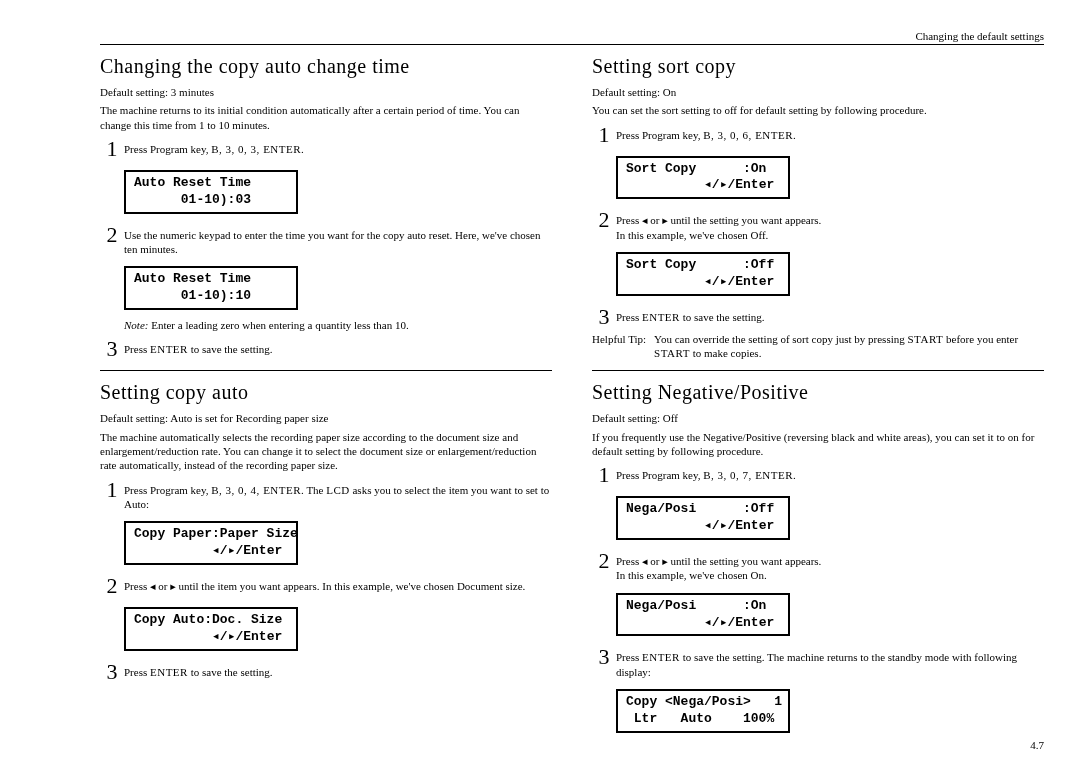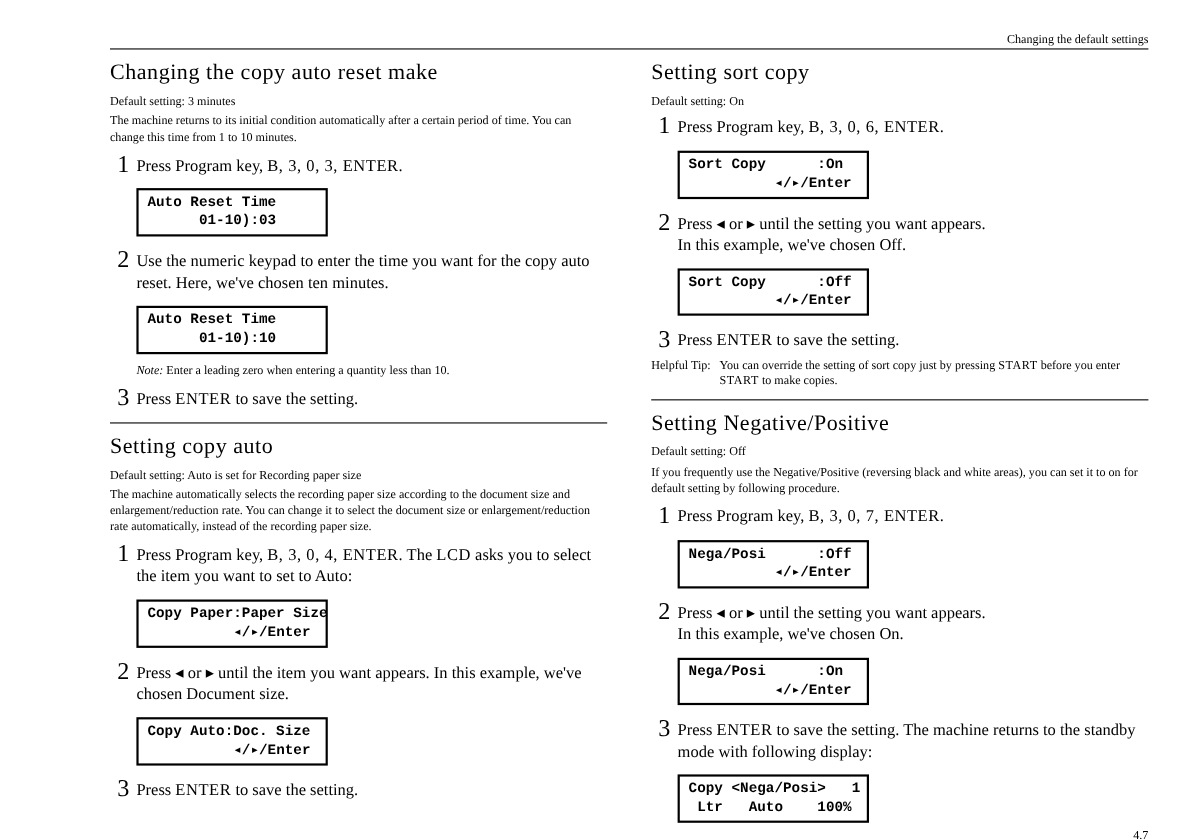--- a/index.html
+++ b/index.html
@@ -60,21 +60,21 @@
   .step-num {
     font-size: 22px;
     font-family: Georgia, serif;
     width: 24px;
     flex-shrink: 0;
     line-height: 1;
     text-align: center;
   }
   .step-body {
     flex: 1;
-    font-size: 15px;
+    font-size: 11px;
     padding-top: 4px;
   }
   .sc {
     font-variant: small-caps;
     font-family: Georgia, serif;
     letter-spacing: 0.5px;
   }
   .lcd {
     border: 2px solid #000;
     font-family: "Courier New", monospace;
@@ -118,21 +118,21 @@
 </head>
 <body>
 
 <div class="page">
   <div class="header-right">Changing the default settings</div>
 
   <div class="columns">
 
     <div class="col">
 
-      <h2>Changing the copy auto reset make</h2>
+      <h2>Changing the copy auto change time</h2>
       <div class="default">Default setting: 3 minutes</div>
       <div class="intro">The machine returns to its initial condition automatically after a certain period of time. You can change this time from 1 to 10 minutes.</div>
 
       <div class="step">
         <div class="step-num">1</div>
         <div class="step-body">
           <span>Press Program key, </span><span class="sc">B, 3, 0, 3, </span><span class="sc">ENTER</span><span>.</span>
         </div>
       </div>
       <div class="lcd">Auto Reset Time
@@ -186,20 +186,21 @@
         <div class="step-body">
           <span>Press </span><span class="sc">ENTER</span><span> to save the setting.</span>
         </div>
       </div>
     </div>
 
     <div class="col">
 
       <h2>Setting sort copy</h2>
       <div class="default">Default setting: On</div>
+      <div class="intro">You can set the sort setting to off for default setting by following procedure.</div>
 
       <div class="step">
         <div class="step-num">1</div>
         <div class="step-body">
           <span>Press Program key, </span><span class="sc">B, 3, 0, 6, </span><span class="sc">ENTER</span><span>.</span>
         </div>
       </div>
       <div class="lcd">Sort Copy      :On
           ◂/▸/Enter</div>
 

